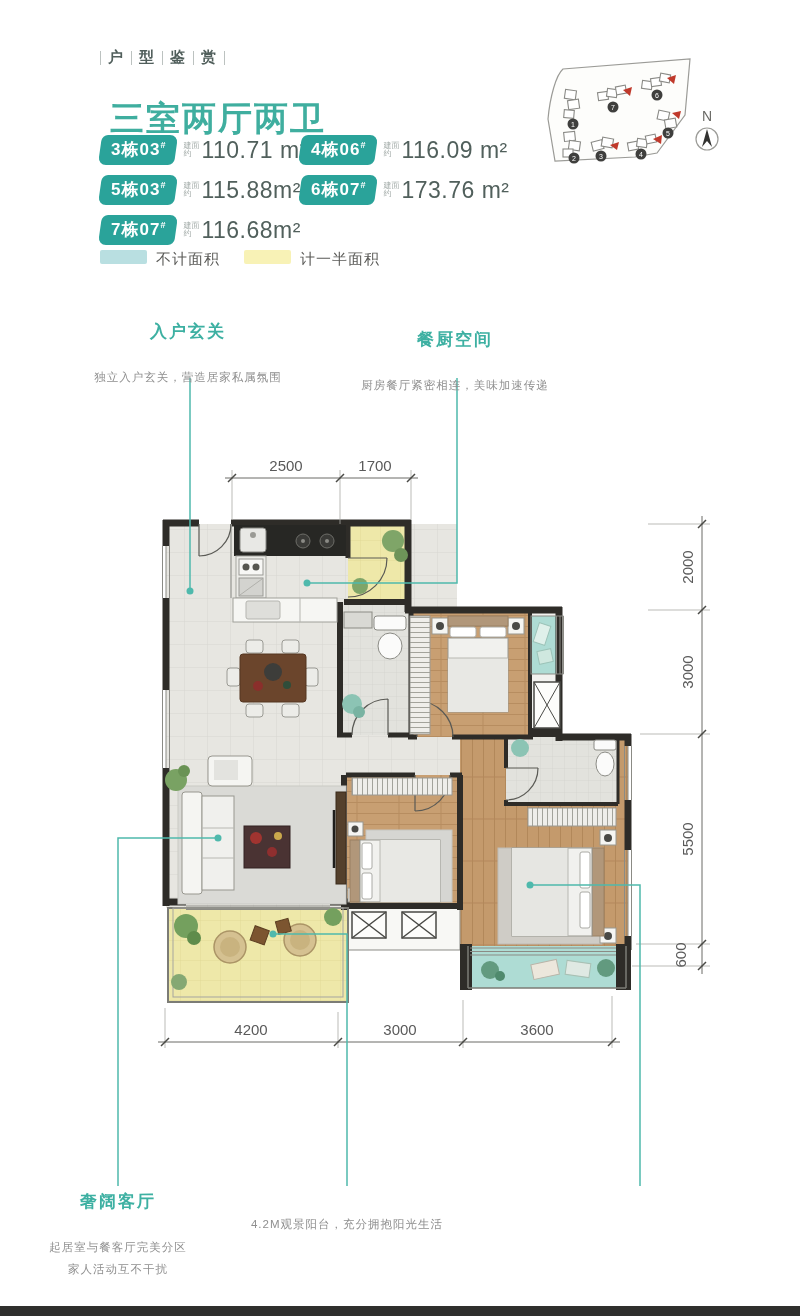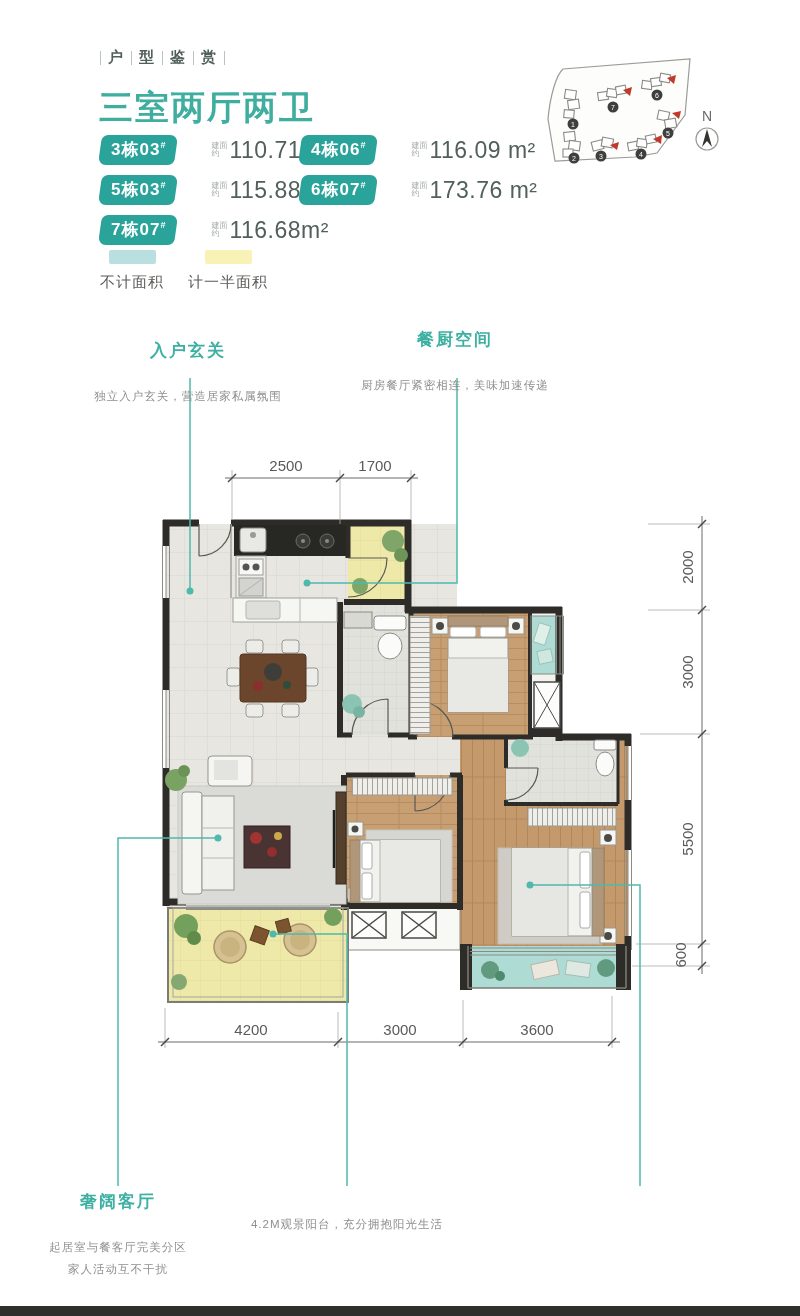--- a/index.html
+++ b/index.html
@@ -2,34 +2,34 @@
 <html><head>
 <meta charset="utf-8">
 <style>
   html,body{margin:0;padding:0;background:#ffffff;}
   .page{position:relative;width:800px;height:1316px;background:#ffffff;overflow:hidden;
         font-family:"Liberation Sans","DejaVu Sans",sans-serif;}
   
   .eyebrow{position:absolute;left:100px;top:48px;display:flex;align-items:center;gap:7px;
            color:#515f5c;font-size:15px;font-weight:700;letter-spacing:1px;}
   .eyebrow .bar{width:1px;height:14px;background:#bcc2c0;}
-  .page-title{position:absolute;left:98px;top:84px;margin:1px;font-size:34px;font-weight:800;
+  .page-title{position:absolute;left:98px;top:84px;margin:12px;font-size:34px;font-weight:800;
               color:#3fae9f;letter-spacing:2px;}
   .unit{position:absolute;display:flex;align-items:center;gap:7px;height:28px;}
   .badge{display:inline-block;background:#2aa39a;color:#fff;font-weight:700;font-size:17px;
          padding:3px 10px 4px 11px;border-radius:6px 8px 6px 8px;transform:skewX(-8deg);}
   .badge .inner{display:inline-block;transform:skewX(8deg);letter-spacing:1px;}
   .badge sup{font-size:9px;}
-  .area{display:flex;align-items:center;color:#51605c;margin-left:28px;}
+  .area{display:flex;align-items:center;color:#51605c;}
   .area .prefix{display:inline-block;width:16px;font-size:8px;line-height:8px;color:#9fa8a5;
                 word-break:break-all;margin-right:2px;}
   .area .val{font-size:23px;letter-spacing:0.5px;}
   
   .legend{position:absolute;left:100px;top:250px;display:flex;align-items:center;gap:24px;}
-  .legend-item{display:flex;align-items:center;gap:9px;flex-direction:column;}
+  .legend-item{display:flex;gap:9px;}
   .legend-swatch{width:47px;height:14px;border-radius:2px;}
   .legend-label{font-size:15px;color:#5a5a57;letter-spacing:1px;}
   
   .site-map{position:absolute;left:540px;top:55px;width:190px;height:128px;}
   
   .callout{position:absolute;transform:translateX(-50%);text-align:center;white-space:nowrap;}
   .callout .c-title{font-size:17px;font-weight:700;color:#3db0a2;letter-spacing:2px;}
   .callout .c-desc{margin-top:24px;font-size:11.5px;color:#8f8f8f;letter-spacing:1px;line-height:1.9;}
   
   .plan-svg{position:absolute;left:0;top:0;width:800px;height:1316px;}
@@ -446,21 +446,21 @@
       <circle cx="307" cy="583" r="3.5" fill="#4fb9ac" stroke="none"></circle>
       <path d="M118,1186 V838 H218"></path>
       <circle cx="218" cy="838" r="3.5" fill="#4fb9ac" stroke="none"></circle>
       <path d="M347,1186 V934 H273"></path>
       <circle cx="273" cy="934" r="3.5" fill="#4fb9ac" stroke="none"></circle>
       <path d="M640,1186 V885 H530"></path>
       <circle cx="530" cy="885" r="3.5" fill="#4fb9ac" stroke="none"></circle>
     </g>
   </svg>
 
-  <div class="callout" style="left:188px;top:339px;">
+  <div class="callout" style="left:188px;top:320px;">
     <div class="c-title">入户玄关</div>
     <div class="c-desc">独立入户玄关，营造居家私属氛围</div>
   </div>
   <div class="callout" style="left:455px;top:328px;">
     <div class="c-title">餐厨空间</div>
     <div class="c-desc">厨房餐厅紧密相连，美味加速传递</div>
   </div>
 
   <div class="callout" style="left:118px;top:1190px;">
     <div class="c-title">奢阔客厅</div>

